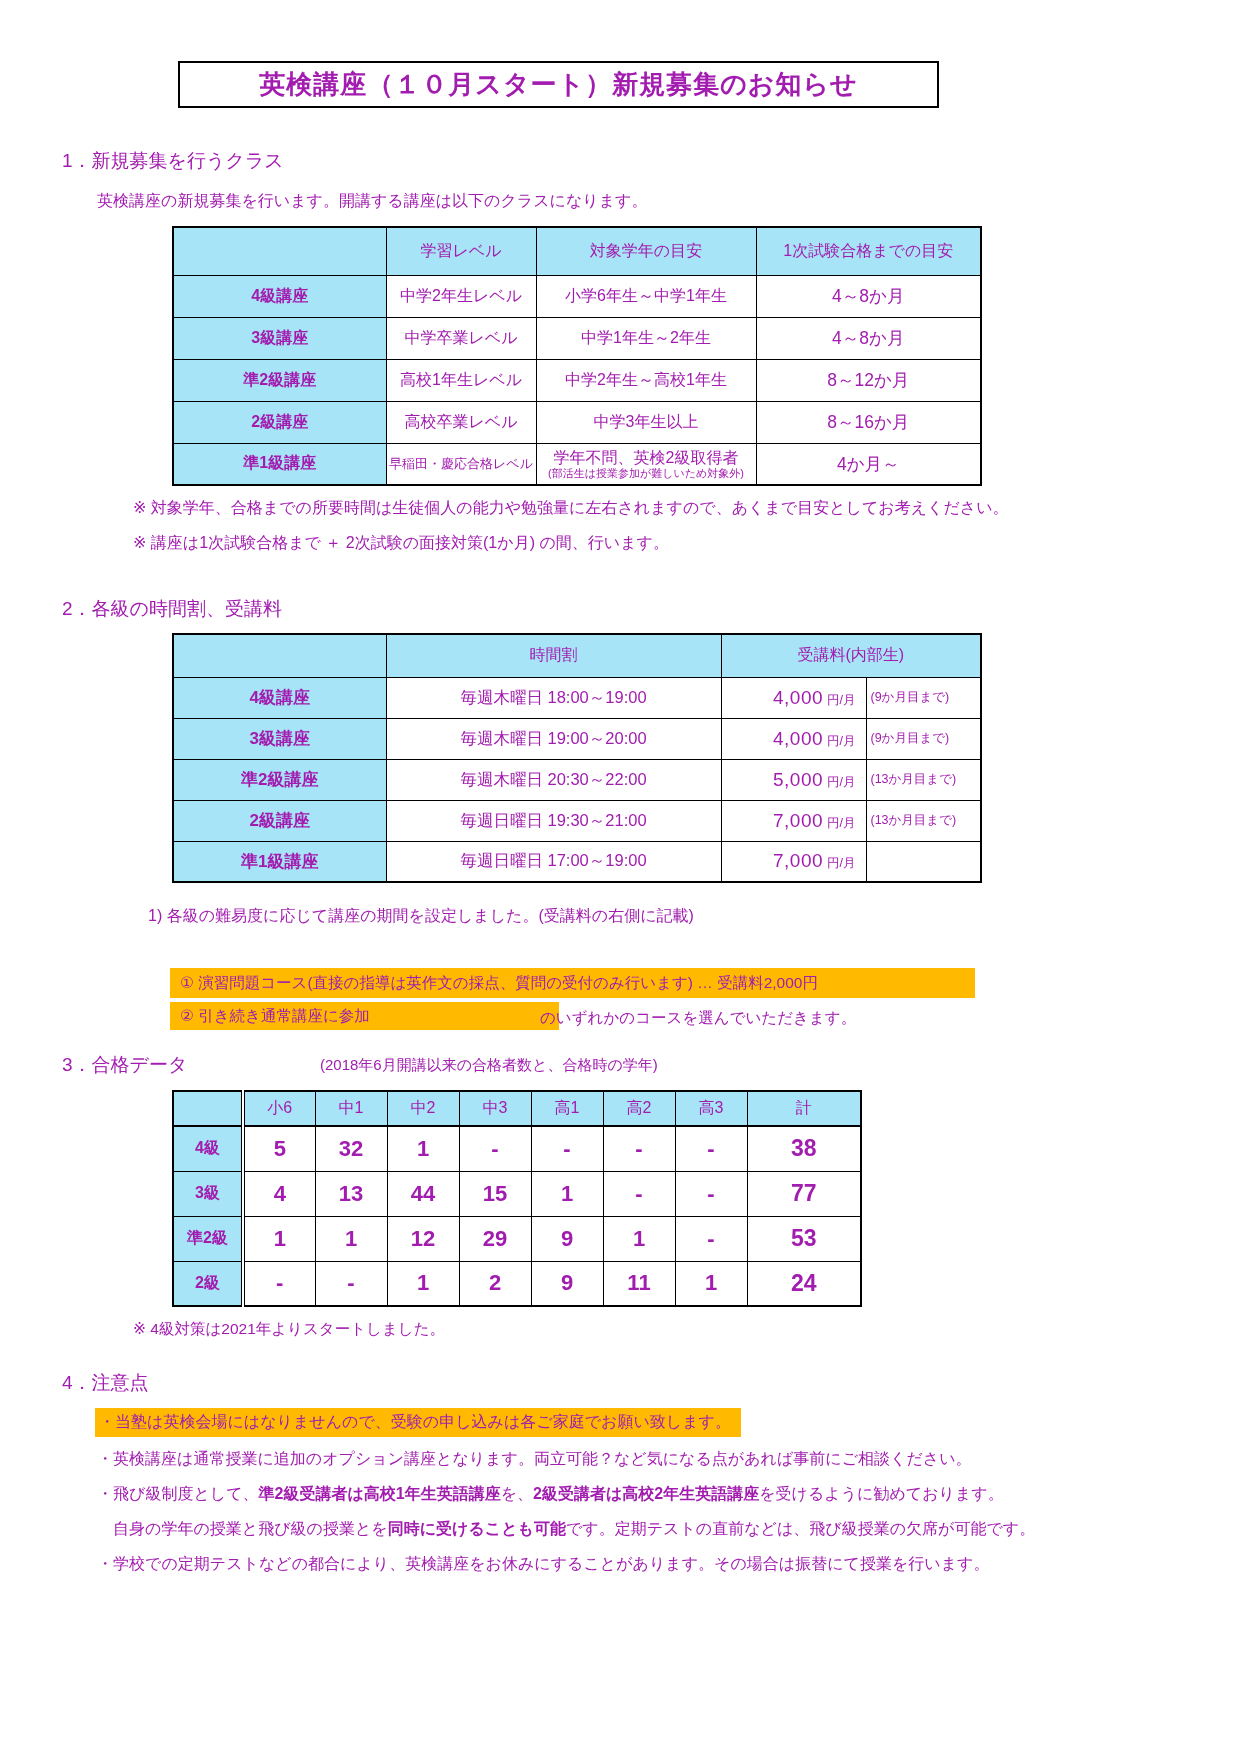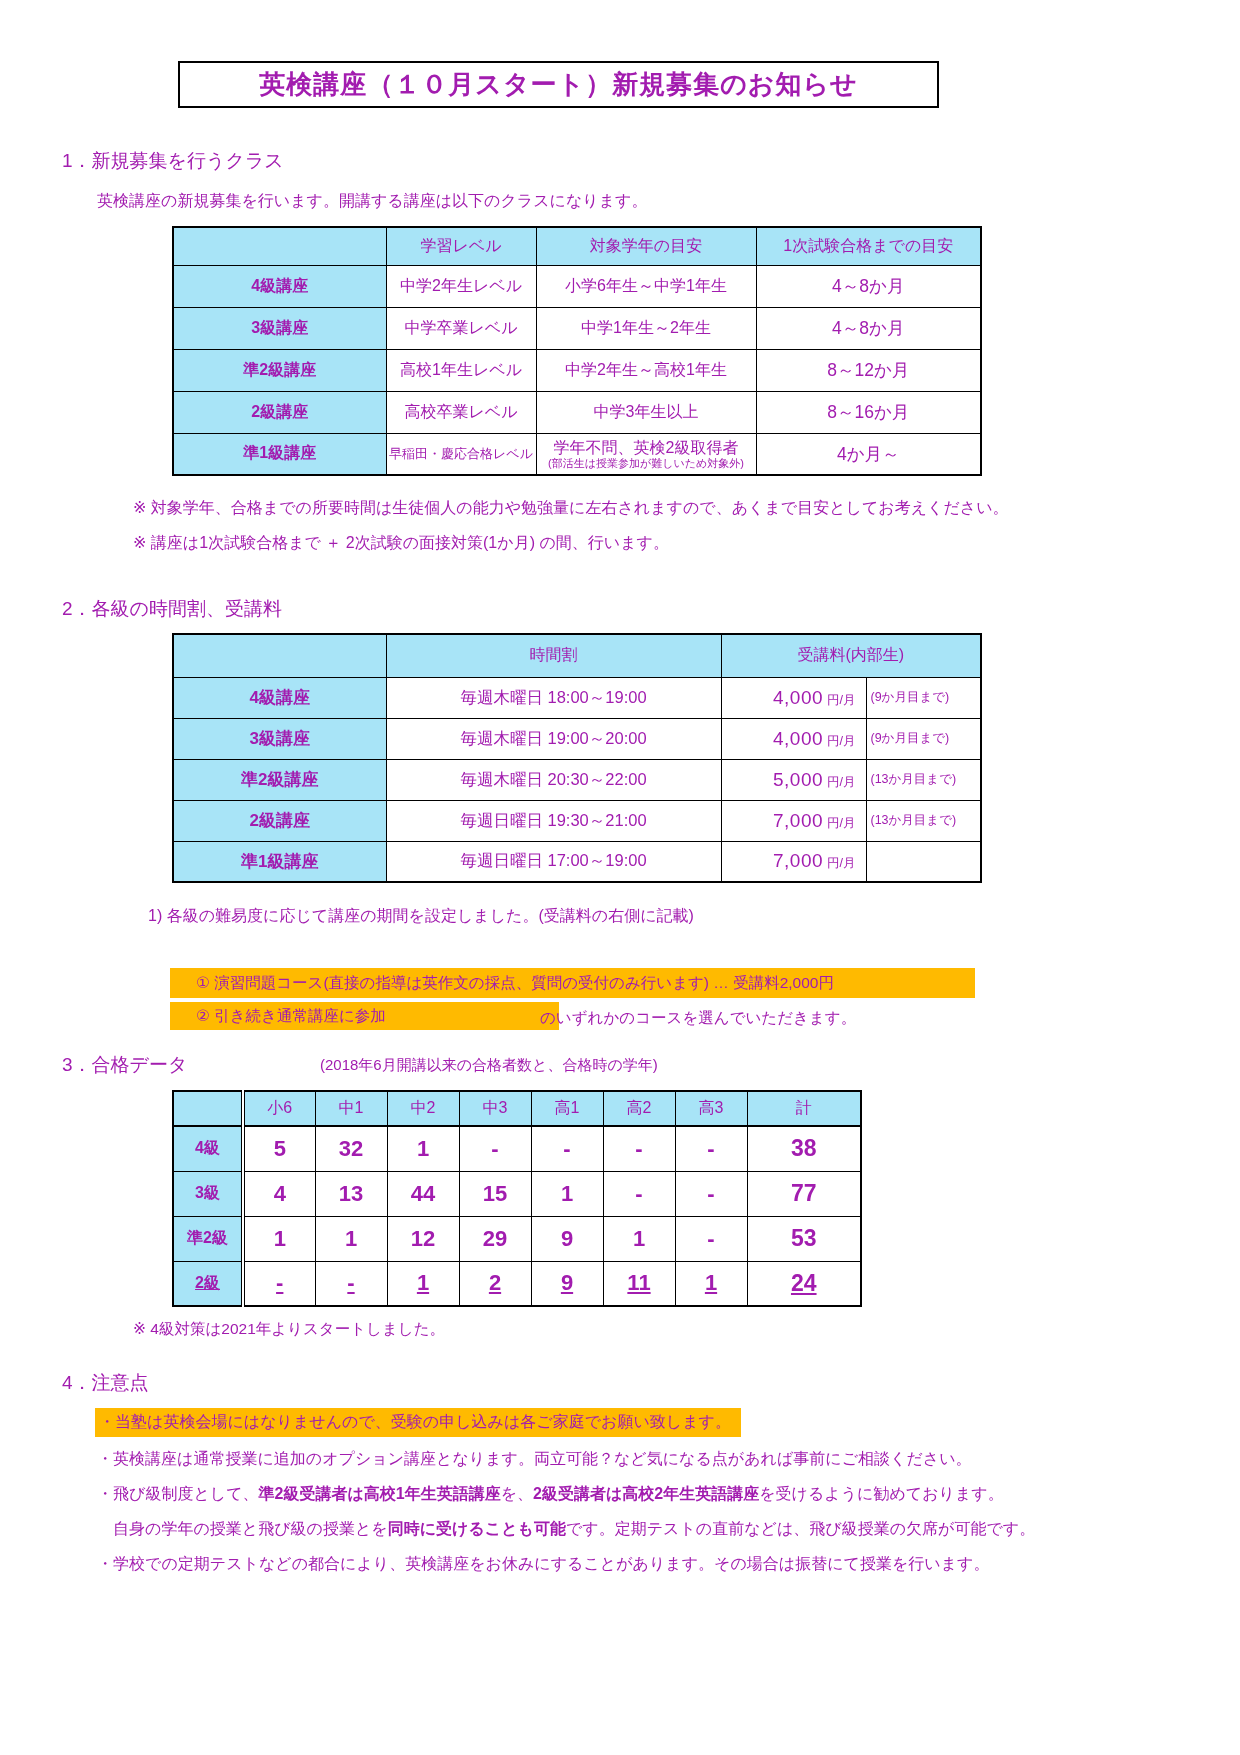--- a/index.html
+++ b/index.html
@@ -44,21 +44,21 @@
   
   .t3 th { font-size:15.5px; }
   .t3 .dbl { border-right:4px double #000; }
   .t3 .hrow th { border-bottom:2px solid #000; }
   .t3 .lbl3 { background:var(--fill,#a8e4f7); font-weight:600; font-size:16px; }
   .t3 .val { font-size:22px; font-weight:600; }
   .t3 .total { font-size:23px; font-weight:700; }
 
   
   .hl-bar { background:var(--hl,#ffba00); display:flex; align-items:center;
-            padding-left:26px; font-size:15.5px; white-space:nowrap; }
+            padding-left:10px; font-size:15.5px; white-space:nowrap; }
   .hl-inline { background:var(--hl,#ffba00); display:inline-block; padding:4px 10px 4px 4px;
                font-size:16px; white-space:nowrap; }
 
   .bullet b { font-weight:700; }
 </style>
 </head>
 <body>
 
 <div class="page">
 
@@ -70,21 +70,21 @@
   <div class="abs body-text" style="left:97px; top:190px;">英検講座の新規募集を行います。開講する講座は以下のクラスになります。</div>
 
   <table class="abs t t1" style="left:172px; top:226px; width:808px;">
     <colgroup>
         <col style="width:213px">
         <col style="width:150px">
         <col style="width:220px">
         <col style="width:225px">
       </colgroup>
     <tbody>
-        <tr style="height:38px;">
+        <tr style="height:48px;">
       <th></th>
       <th>学習レベル</th>
       <th>対象学年の目安</th>
       <th>1次試験合格までの目安</th>
     </tr>
     <tr style="height:42px;">
       <td class="lbl">4級講座</td>
       <td>中学2年生レベル</td>
       <td>小学6年生～中学1年生</td>
       <td class="mon">4～8か月</td>
@@ -230,21 +230,21 @@
       <td class="lbl3 dbl">準2級</td>
       <td class="val">1</td>
       <td class="val">1</td>
       <td class="val">12</td>
       <td class="val">29</td>
       <td class="val">9</td>
       <td class="val">1</td>
       <td class="val">-</td>
       <td class="total">53</td>
     </tr>
-    <tr style="height:45px;text-decoration:underline;">
+    <tr style="height:45px;">
       <td class="lbl3 dbl">2級</td>
       <td class="val">-</td>
       <td class="val">-</td>
       <td class="val">1</td>
       <td class="val">2</td>
       <td class="val">9</td>
       <td class="val">11</td>
       <td class="val">1</td>
       <td class="total">24</td>
     </tr>

